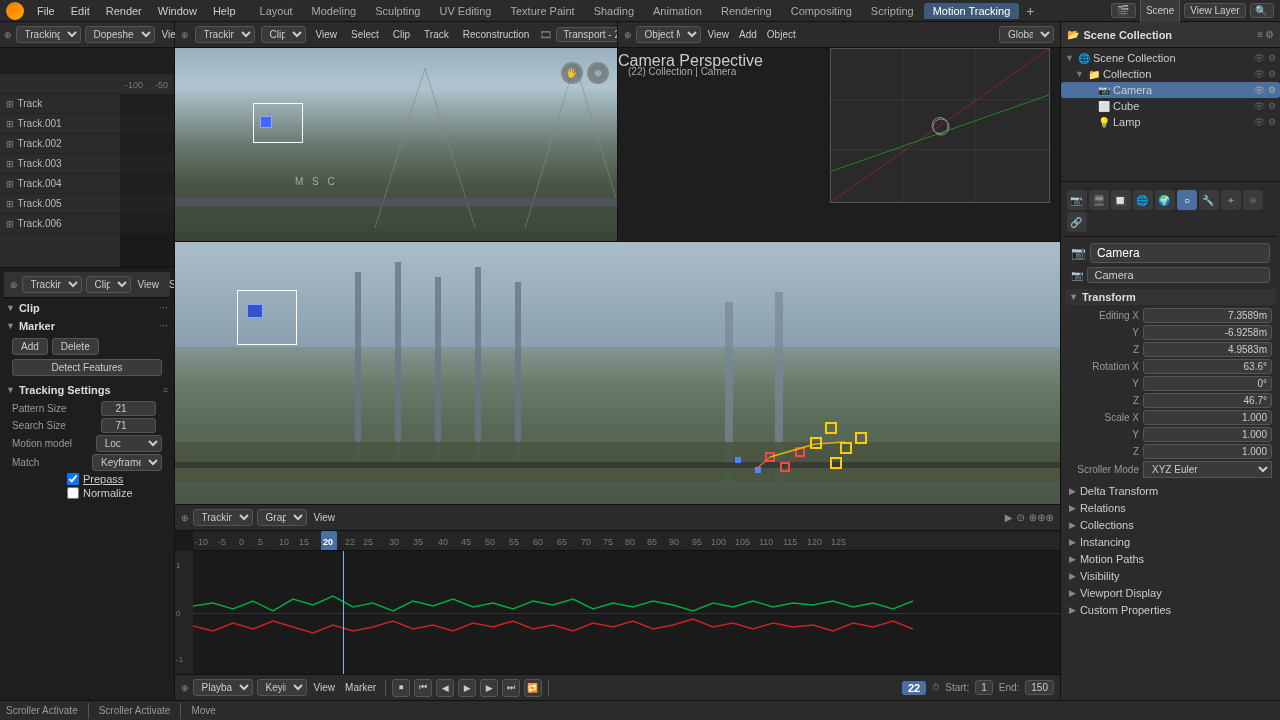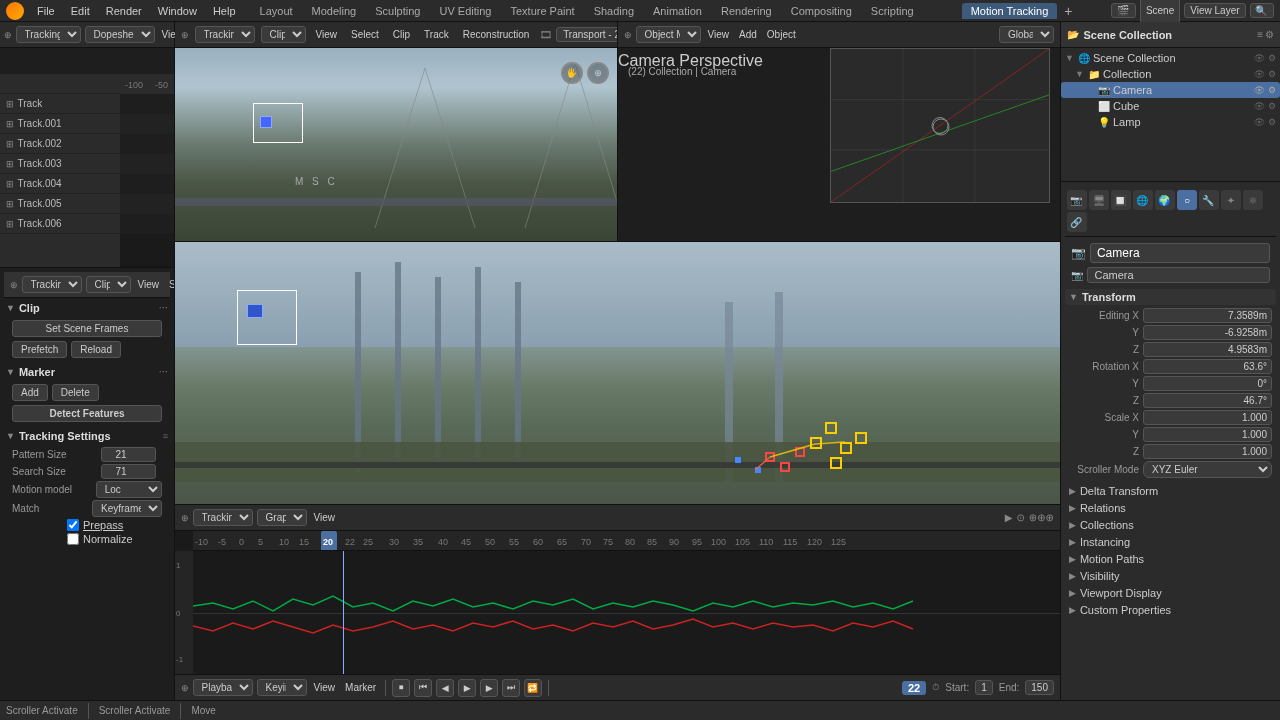--- a/index.html
+++ b/index.html
@@ -40,21 +40,20 @@
     .workspace-tab {
       padding: 2px 9px;
       font-size: 11px;
       color: #aaa;
       cursor: pointer;
       border-radius: 3px 3px 0 0;
     }
     .workspace-tab.active {
       background: #3d5a7a;
       color: #fff;
-      margin-left: 38px;
     }
     .top-right {
       margin-left: auto;
       display: flex;
       align-items: center;
       gap: 4px;
       font-size: 11px;
     }
 
     
@@ -417,21 +416,21 @@
       align-items: center;
       padding: 1px 4px;
       gap: 4px;
     }
     .prop-dropdown {
       background: #3a3a3a;
       border: 1px solid #555;
       color: #ccc;
       font-size: 10px;
       padding: 1px 4px;
-      border-radius: 6px;
+      border-radius: 0;
       flex: 1;
     }
 
     
     .status-bar {
       height: 20px;
       background: #2b2b2b;
       border-top: 1px solid #111;
       display: flex;
       align-items: center;
@@ -682,41 +681,32 @@
         <div style="color:#ccc;padding:1px 3px;cursor:pointer;font-size:10px;">View</div>
         <div style="color:#ccc;padding:1px 3px;cursor:pointer;font-size:10px;">Select</div>
 
       </div>
 
       <div class="section-title">
         <span class="arrow">▼</span>
         <span>Clip</span>
         <span style="margin-left:auto;color:#666;font-size:9px;">···</span>
       </div>
-      <div style="padding:2px 8px;">
-        <div style="padding:2px 0;">
-          <div class="btn-sm" style="width:100%;text-align:center;">Set Scene Frames</div>
-        </div>
-        <div class="btn-row">
-          <div class="btn-sm">Prefetch</div>
-          <div class="btn-sm">Reload</div>
-        </div>
-      </div>
 
       <div class="section-title">
         <span class="arrow">▼</span>
         <span>Marker</span>
         <span style="margin-left:auto;color:#666;font-size:9px;">···</span>
       </div>
       <div style="padding:2px 8px;">
         <div class="btn-row">
           <div class="btn-sm">Add</div>
           <div class="btn-sm">Delete</div>
         </div>
-        <div style="padding:2px 0;font-weight:bold;">
+        <div style="padding:2px 0;">
           <div class="btn-sm" style="width:100%;text-align:center;">Detect Features</div>
         </div>
       </div>
 
       <div class="section-title">
         <span class="arrow">▼</span>
         <span>Tracking Settings</span>
         <span style="margin-left:auto;color:#666;font-size:9px;">≡</span>
       </div>
       <div style="padding:2px 8px;">

